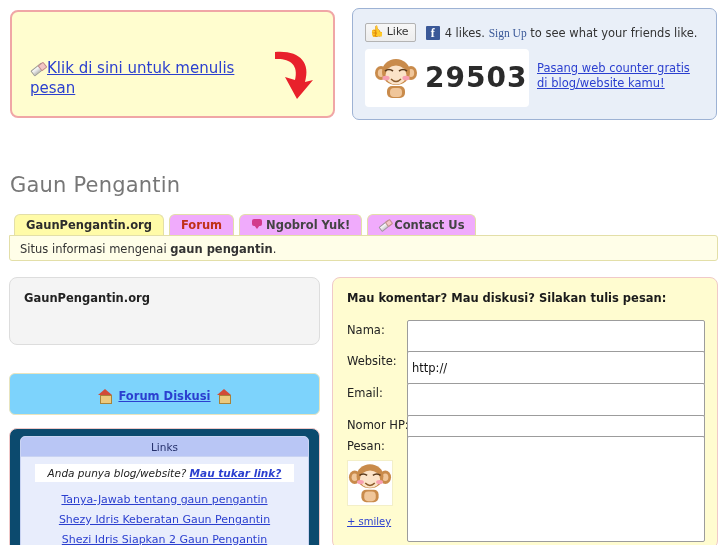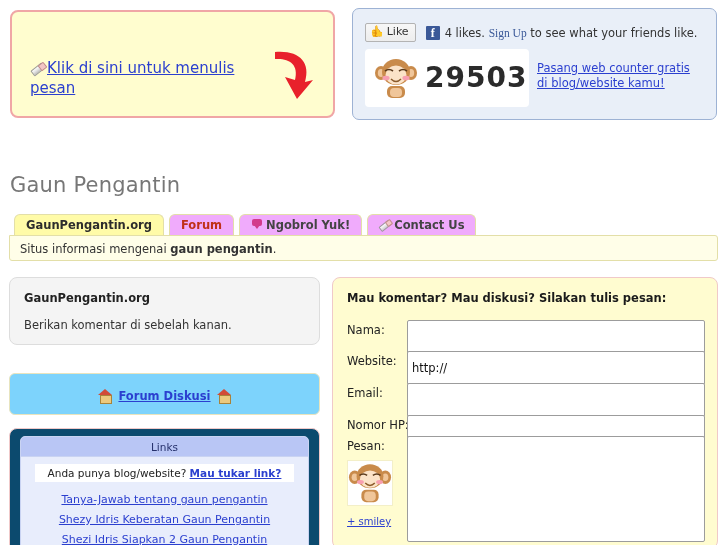--- a/index.html
+++ b/index.html
@@ -164,21 +164,21 @@
     position:absolute; left:10px; top:7px; right:10px; bottom:-40px;
     background:#E8EDFC; border:1px solid #C9D3F2; border-radius:5px 5px 0 0; overflow:hidden;
   }
   .links-header {
     height:20px; line-height:20px; text-align:center;
     background:#B9C6F5; color:#25306b; font-size:10.5px;
     border-bottom:1px solid #C9D3F2;
   }
   .links-note {
     margin:7px 14px 0 14px; background:#ffffff; text-align:center;
-    font-size:10.5px; color:#222; padding:2px 0; line-height:14px;
+    font-size:10.5px; color:#222; padding:2px 0; line-height:14px;font-style:italic;
   }
   .links-note a { color:#2B3FCF; text-decoration:underline; font-weight:bold; }
   .links-list { margin-top:8px; text-align:center; }
   .links-list a {
     display:block; color:#2B3FCF; text-decoration:underline;
     font-size:11px; line-height:20px;
   }
 
   
   .form-box {
@@ -265,21 +265,20 @@
   </div>
 
   <div class="info-strip">
     <div class="info-strip-text"><span>Situs informasi mengenai </span><b>gaun pengantin</b><span>.</span></div>
   </div>
 
   <div class="left-col">
 
     <div class="gray-box">
       <div class="gray-box-title">GaunPengantin.org</div>
-      <div class="gray-box-text">Berikan komentar di sebelah kanan.</div>
     </div>
 
     <div class="forum-box">
       <span class="house-icon"></span><a href="#">Forum Diskusi</a><span class="house-icon"></span>
     </div>
 
     <div class="links-outer">
       <div class="links-inner">
         <div class="links-header">Links</div>
         <div class="links-note"><span>Anda punya blog/website? </span><a href="#">Mau tukar link?</a></div>

